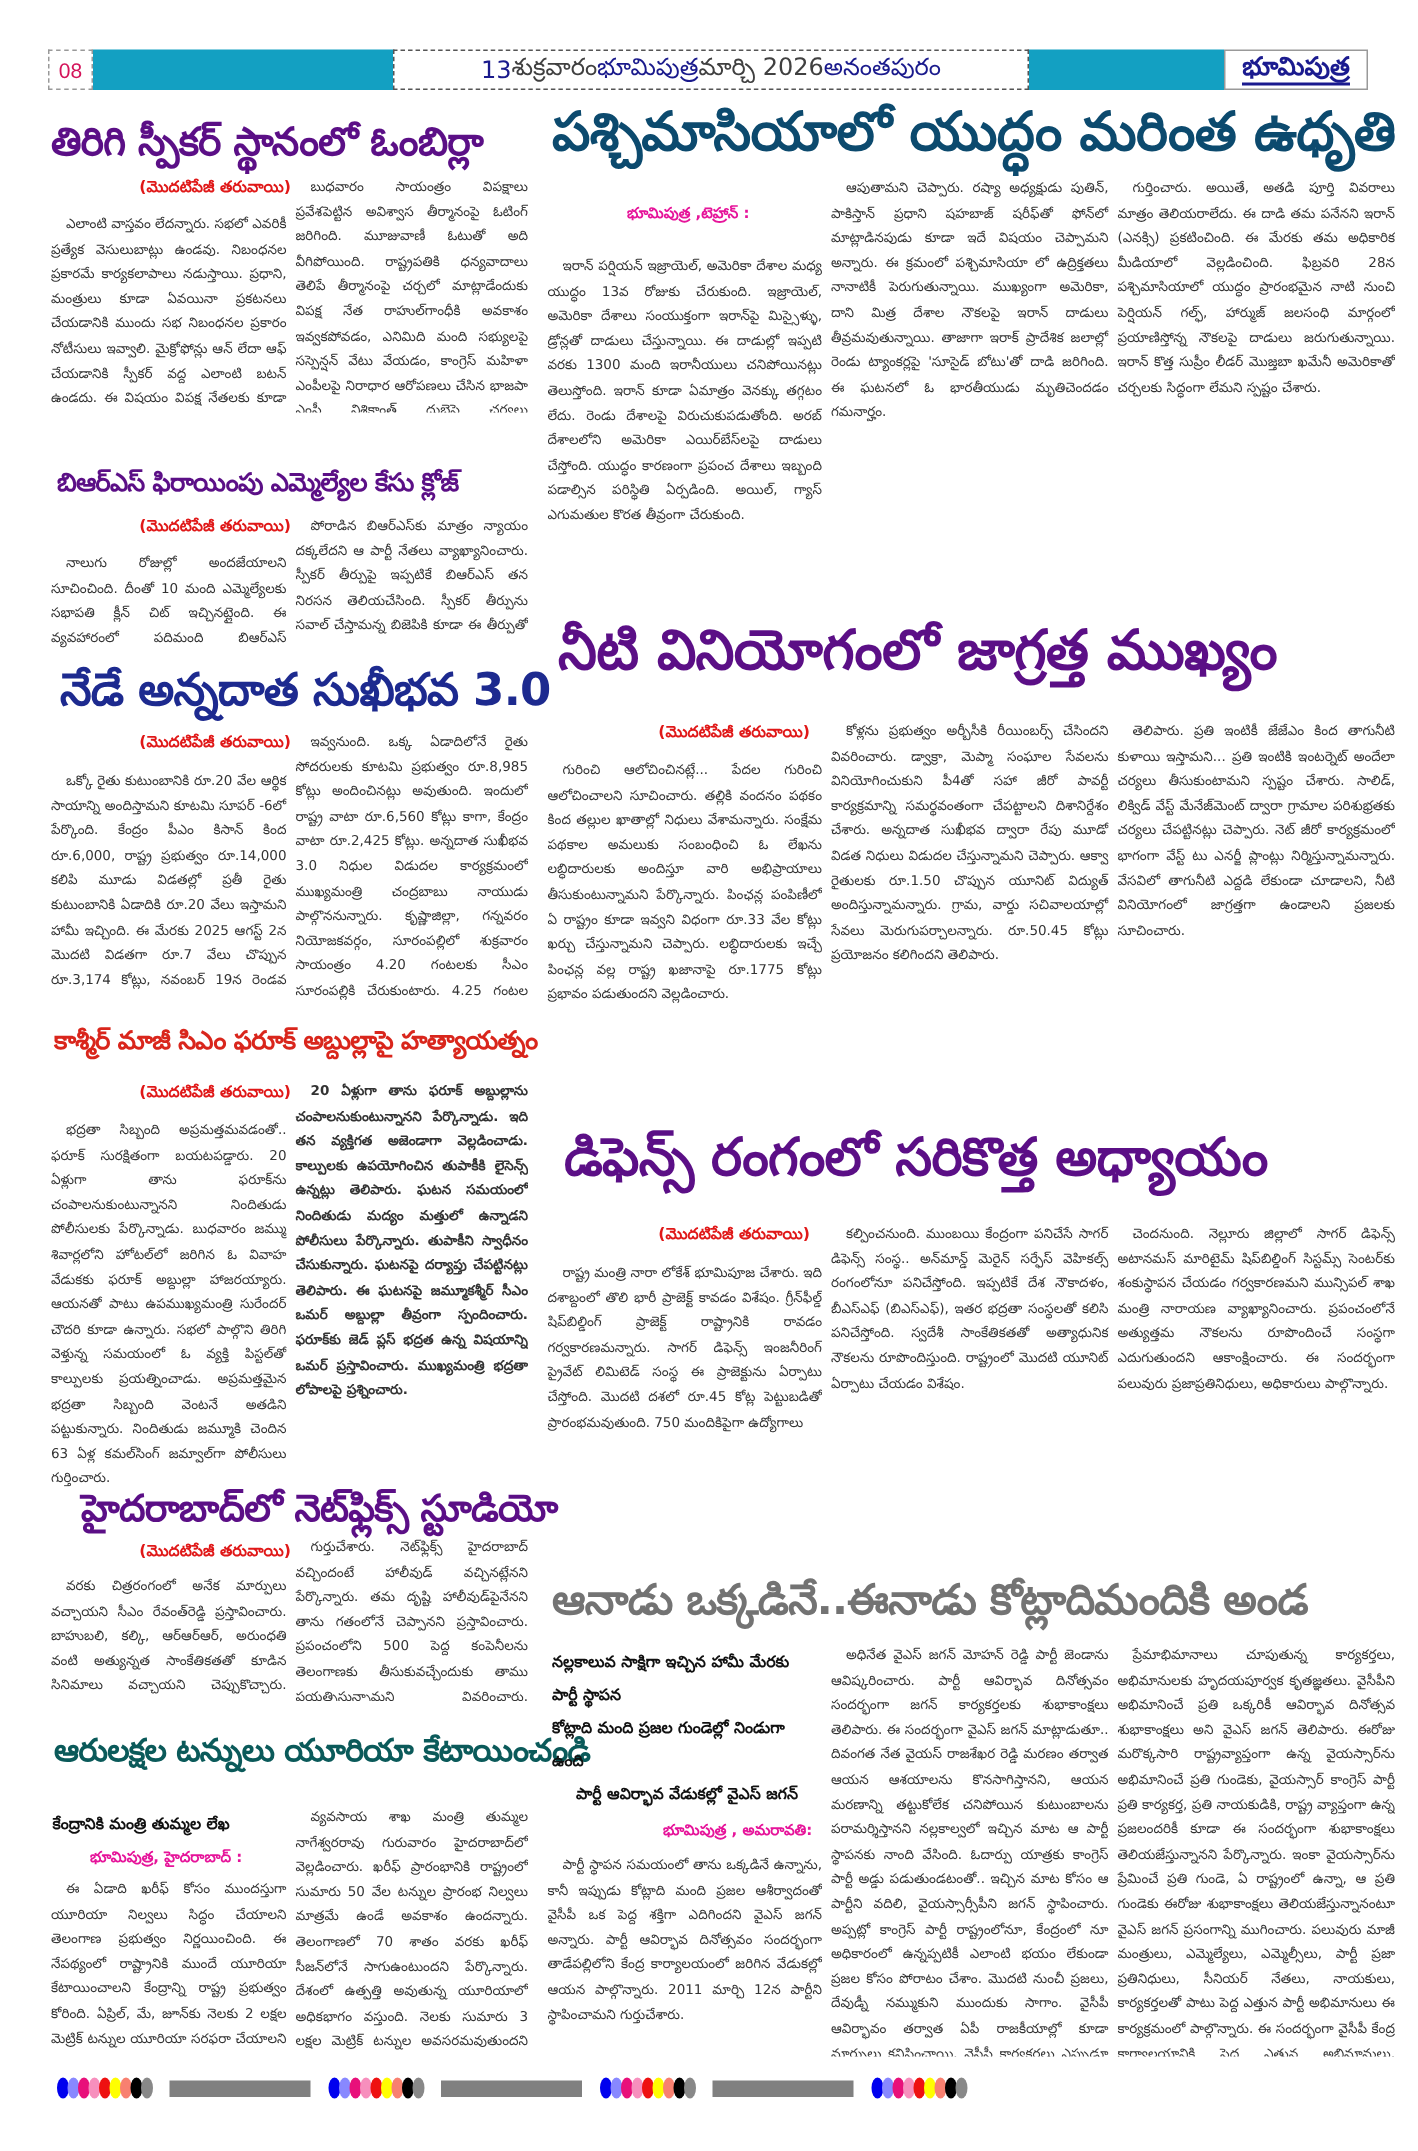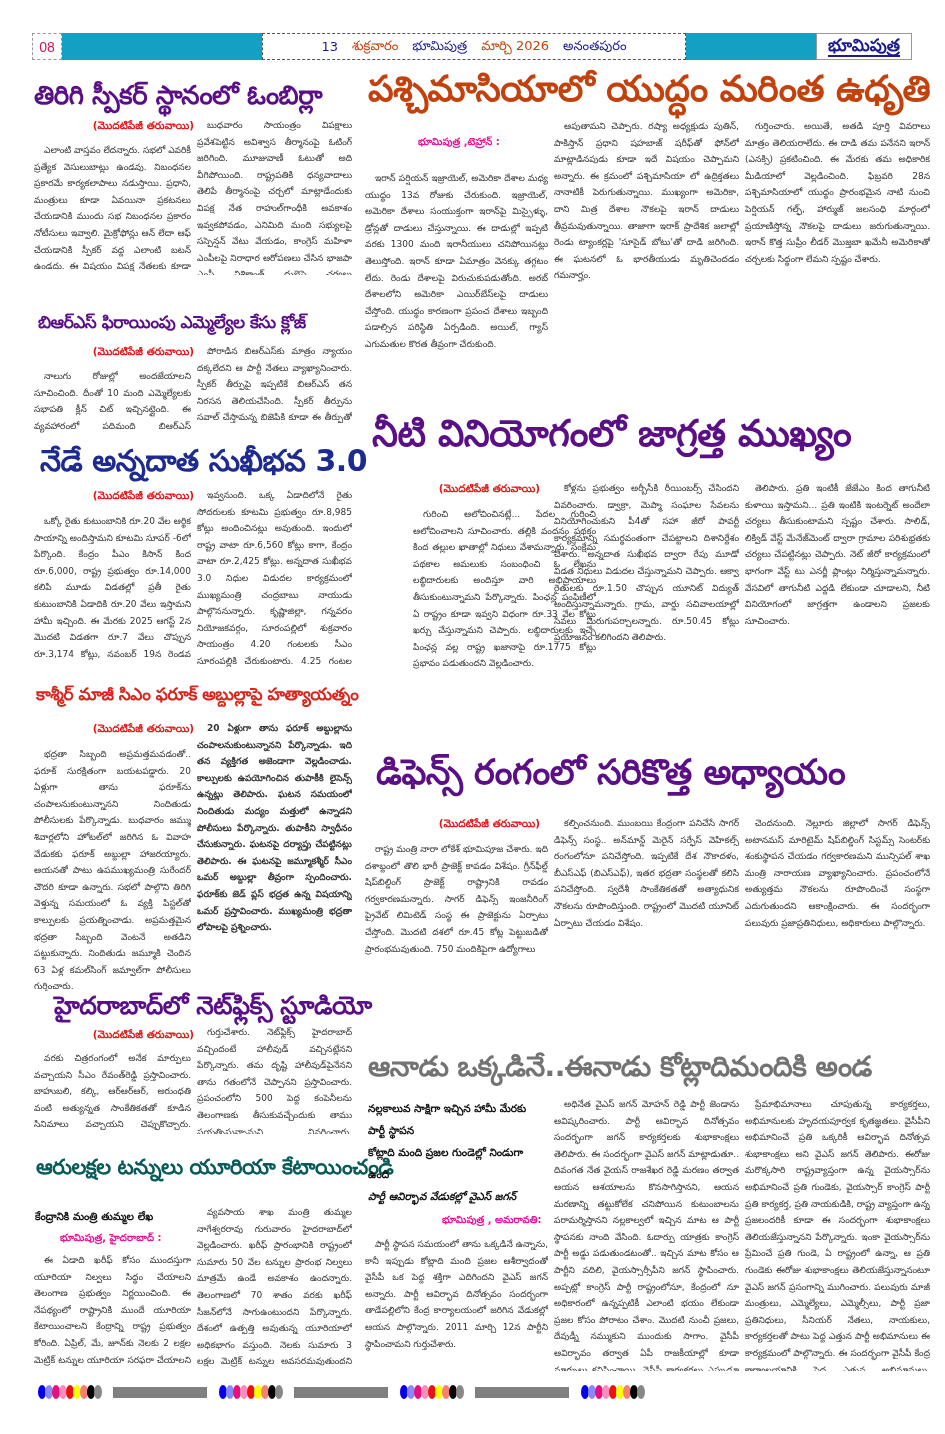--- a/index.html
+++ b/index.html
@@ -5,30 +5,30 @@
   * { box-sizing: border-box; margin: 0; padding: 0; }
   html, body { width: 945px; height: 1434px; background: #ffffff; overflow: hidden; }
   body { font-family: "DejaVu Sans", sans-serif; color: #222; position: relative; }
 
   
   .masthead { position: absolute; left: 32px; top: 33px; width: 880px; height: 27px; display: flex; align-items: stretch; }
   .pageno { width: 30px; border: 1px dashed #999; background: #fff; color: #d4145a; font: 14px "Liberation Sans", sans-serif; display:flex; align-items:center; justify-content:center; }
   .bar { background: #13a0c2; }
   .bar.left { width: 200px; }
   .bar.right { width: 130px; }
-  .dateline { flex: 1; background: #fff; border: 1px dashed #555; display: flex; align-items: center; justify-content: center; gap: 14px; font-size: 13px; }
+  .dateline { flex: 1; background: #fff; border: 1px dashed #555; display: flex; align-items: center; justify-content: center; font-size: 16px; }
   .dateline .n { color: #1a1a8c; }
-  .dateline .r { color: #c2410c; }
+  .dateline .r { color: #404040; }
   .logo { width: 96px; background: #fff; border: 1px solid #999; display:flex; align-items:center; justify-content:center; }
   .logo span { color: #1b1b8f; font-weight: bold; font-size: 17px; border-bottom: 2px solid #1b1b8f; line-height: 1.1; }
 
   
   .hl { position: absolute; font-weight: bold; white-space: nowrap; letter-spacing: -0.5px; }
   .hl.purple { color: #5b0f86; }
-  .hl.red { color: #c2410c; }
+  .hl.red { color: #0c4a6e; }
   .hl.navy { color: #1d2a8f; }
   .hl.teal { color: #0b5a5a; }
 
   .cont { position: absolute; color: #e01818; font-size: 10.5px; font-weight: bold; text-align: right; }
   .byline { position: absolute; color: #e6149a; font-size: 10px; font-weight: bold; }
   .sub { position: absolute; color: #111; font-size: 10.5px; font-weight: bold; }
 
   .col { position: absolute; font-size: 9px; line-height: 16.6px; color: #333; text-align: justify; overflow: hidden; }
   .col p { text-indent: 10px; }
 
@@ -119,21 +119,21 @@
   </div>
 <div class="col" style="left:554px;top:118px;width:185px;height:275px;">
     <p>ఆపుతామని చెప్పారు. రష్యా అధ్యక్షుడు పుతిన్, పాకిస్తాన్ ప్రధాని షహబాజ్ షరీఫ్‌తో ఫోన్‌లో మాట్లాడినపుడు కూడా ఇదే విషయం చెప్పామని అన్నారు. ఈ క్రమంలో పశ్చిమాసియా లో ఉద్రిక్తతలు నానాటికీ పెరుగుతున్నాయి. ముఖ్యంగా అమెరికా, దాని మిత్ర దేశాల నౌకలపై ఇరాన్ దాడులు తీవ్రమవుతున్నాయి. తాజాగా ఇరాక్ ప్రాదేశిక జలాల్లో రెండు ట్యాంకర్లపై 'సూసైడ్ బోటు'తో దాడి జరిగింది. ఈ ఘటనలో ఓ భారతీయుడు మృతిచెందడం గమనార్హం.</p>
   </div>
 <div class="col" style="left:745px;top:118px;width:185px;height:275px;">
     <p>గుర్తించారు. అయితే, అతడి పూర్తి వివరాలు మాత్రం తెలియరాలేదు. ఈ దాడి తమ పనేనని ఇరాన్ (ఎనక్సి) ప్రకటించింది. ఈ మేరకు తమ అధికారిక మీడియాలో వెల్లడించింది. ఫిబ్రవరి 28న పశ్చిమాసియాలో యుద్ధం ప్రారంభమైన నాటి నుంచి పెర్షియన్ గల్ఫ్, హార్ముజ్ జలసంధి మార్గంలో ప్రయాణిస్తోన్న నౌకలపై దాడులు జరుగుతున్నాయి. ఇరాన్ కొత్త సుప్రీం లీడర్ మొజ్తబా ఖమేనీ అమెరికాతో చర్చలకు సిద్ధంగా లేమని స్పష్టం చేశారు.</p>
   </div>
 
 <div class="hl purple" style="left:372px;top:412px;font-size:37px;">నీటి వినియోగంలో జాగ్రత్త ముఖ్యం</div>
 <div class="cont" style="left:370px;top:482px;width:170px;">(మొదటిపేజీ తరువాయి)</div>
-<div class="col" style="left:365px;top:506px;width:183px;height:225px;margin-left:48px;">
+<div class="col" style="left:365px;top:506px;width:183px;height:225px;">
     <p>గురించి ఆలోచించినట్లే... పేదల గురించి ఆలోచించాలని సూచించారు. తల్లికి వందనం పథకం కింద తల్లుల ఖాతాల్లో నిధులు వేశామన్నారు. సంక్షేమ పథకాల అమలుకు సంబంధించి ఓ లేఖను లబ్ధిదారులకు అందిస్తూ వారి అభిప్రాయాలు తీసుకుంటున్నామని పేర్కొన్నారు. పింఛన్ల పంపిణీలో ఏ రాష్ట్రం కూడా ఇవ్వని విధంగా రూ.33 వేల కోట్లు ఖర్చు చేస్తున్నామని చెప్పారు. లబ్ధిదారులకు ఇచ్చే పింఛన్ల వల్ల రాష్ట్ర ఖజానాపై రూ.1775 కోట్లు ప్రభావం పడుతుందని వెల్లడించారు.</p>
   </div>
 <div class="col" style="left:554px;top:480px;width:185px;height:250px;">
     <p>కోళ్లను ప్రభుత్వం అర్బీసీకి రీయింబర్స్ చేసిందని వివరించారు. డ్వాక్రా, మెప్మా సంఘాల సేవలను వినియోగించుకుని పీ4తో సహా జీరో పావర్టీ కార్యక్రమాన్ని సమర్థవంతంగా చేపట్టాలని దిశానిర్దేశం చేశారు. అన్నదాత సుఖీభవ ద్వారా రేపు మూడో విడత నిధులు విడుదల చేస్తున్నామని చెప్పారు. ఆక్వా రైతులకు రూ.1.50 చొప్పున యూనిట్ విద్యుత్ అందిస్తున్నామన్నారు. గ్రామ, వార్డు సచివాలయాల్లో సేవలు మెరుగుపర్చాలన్నారు. రూ.50.45 కోట్లు ప్రయోజనం కలిగిందని తెలిపారు.</p>
   </div>
 <div class="col" style="left:745px;top:480px;width:185px;height:250px;">
     <p>తెలిపారు. ప్రతి ఇంటికీ జేజేఎం కింద తాగునీటి కుళాయి ఇస్తామని... ప్రతి ఇంటికి ఇంటర్నెట్ అందేలా చర్యలు తీసుకుంటామని స్పష్టం చేశారు. సాలిడ్, లిక్విడ్ వేస్ట్ మేనేజ్‌మెంట్ ద్వారా గ్రామాల పరిశుభ్రతకు చర్యలు చేపట్టినట్లు చెప్పారు. నెట్ జీరో కార్యక్రమంలో భాగంగా వేస్ట్ టు ఎనర్జీ ప్లాంట్లు నిర్మిస్తున్నామన్నారు. వేసవిలో తాగునీటి ఎద్దడి లేకుండా చూడాలని, నీటి వినియోగంలో జాగ్రత్తగా ఉండాలని ప్రజలకు సూచించారు.</p>
   </div>
 
 <div class="hl purple" style="left:376px;top:752px;font-size:35px;">డిఫెన్స్ రంగంలో సరికొత్త అధ్యాయం</div>
@@ -146,21 +146,21 @@
   </div>
 <div class="col" style="left:745px;top:815px;width:185px;height:222px;">
     <p>చెందనుంది. నెల్లూరు జిల్లాలో సాగర్ డిఫెన్స్ అటానమస్ మారిటైమ్ షిప్‌బిల్డింగ్ సిస్టమ్స్ సెంటర్‌కు శంకుస్థాపన చేయడం గర్వకారణమని మున్సిపల్ శాఖ మంత్రి నారాయణ వ్యాఖ్యానించారు. ప్రపంచంలోనే అత్యుత్తమ నౌకలను రూపొందించే సంస్థగా ఎదుగుతుందని ఆకాంక్షించారు. ఈ సందర్భంగా పలువురు ప్రజాప్రతినిధులు, అధికారులు పాల్గొన్నారు.</p>
   </div>
 
 <div class="hl purple" style="left:368px;top:1050px;font-size:28px;color:#737373;">ఆనాడు ఒక్కడినే..ఈనాడు కోట్లాదిమందికి అండ</div>
 <div class="sub" style="left:368px;top:1102px;">నల్లకాలువ సాక్షిగా ఇచ్చిన హామీ మేరకు</div>
 <div class="sub" style="left:368px;top:1124px;">పార్టీ స్థాపన</div>
 <div class="sub" style="left:368px;top:1146px;">కోట్లాది మంది ప్రజల గుండెల్లో నిండుగా</div>
 <div class="sub" style="left:368px;top:1168px;">ఉంది</div>
-<div class="sub" style="left:368px;top:1190px;font-style:italic;">పార్టీ ఆవిర్భావ వేడుకల్లో వైఎస్ జగన్</div>
+<div class="sub" style="left:384px;top:1190px;">పార్టీ ఆవిర్భావ వేడుకల్లో వైఎస్ జగన్</div>
 <div class="byline" style="left:410px;top:1214px;margin-left:32px;">భూమిపుత్ర , అమరావతి:</div>
 <div class="col" style="left:365px;top:1236px;width:183px;height:135px;">
     <p>పార్టీ స్థాపన సమయంలో తాను ఒక్కడినే ఉన్నాను, కానీ ఇప్పుడు కోట్లాది మంది ప్రజల ఆశీర్వాదంతో వైసీపీ ఒక పెద్ద శక్తిగా ఎదిగిందని వైఎస్ జగన్ అన్నారు. పార్టీ ఆవిర్భావ దినోత్సవం సందర్భంగా తాడేపల్లిలోని కేంద్ర కార్యాలయంలో జరిగిన వేడుకల్లో ఆయన పాల్గొన్నారు. 2011 మార్చి 12న పార్టీని స్థాపించామని గుర్తుచేశారు.</p>
   </div>
 <div class="col" style="left:554px;top:1096px;width:185px;height:275px;">
     <p>అధినేత వైఎస్ జగన్ మోహన్ రెడ్డి పార్టీ జెండాను ఆవిష్కరించారు. పార్టీ ఆవిర్భావ దినోత్సవం సందర్భంగా జగన్ కార్యకర్తలకు శుభాకాంక్షలు తెలిపారు. ఈ సందర్భంగా వైఎస్ జగన్ మాట్లాడుతూ.. దివంగత నేత వైయస్ రాజశేఖర రెడ్డి మరణం తర్వాత ఆయన ఆశయాలను కొనసాగిస్తానని, ఆయన మరణాన్ని తట్టుకోలేక చనిపోయిన కుటుంబాలను పరామర్శిస్తానని నల్లకాల్వలో ఇచ్చిన మాట ఆ పార్టీ స్థాపనకు నాంది వేసింది. ఓదార్పు యాత్రకు కాంగ్రెస్ పార్టీ అడ్డు పడుతుండటంతో.. ఇచ్చిన మాట కోసం ఆ పార్టీని వదిలి, వైయస్సార్సీపీని జగన్ స్థాపించారు. అప్పట్లో కాంగ్రెస్ పార్టీ రాష్ట్రంలోనూ, కేంద్రంలో నూ అధికారంలో ఉన్నప్పటికీ ఎలాంటి భయం లేకుండా ప్రజల కోసం పోరాటం చేశాం. మొదటి నుంచీ ప్రజలు, దేవుడ్నీ నమ్ముకుని ముందుకు సాగాం. వైసీపీ ఆవిర్భావం తర్వాత ఏపీ రాజకీయాల్లో కూడా మార్పులు కనిపించాయి. వైసీపీ కార్యకర్తలు ఎప్పుడూ గర్వంగా కాలర్ ఎగరేసేలా పార్టీ ఉంటుంది. ఈ పార్టీ కొన్ని కోట్ల మంది ప్రజలదని అన్నారు. అందరి ఆశలు, ఆకాంక్షలకు ప్రతీకగా పార్టీ నిలిచింది. పార్టీ లోపల ఎప్పుడూ విలువలు, విశ్వసనీయతకు పెద్దపీట వేస్తాం. నాపై</p>
   </div>
 <div class="col" style="left:745px;top:1096px;width:185px;height:275px;">
     <p>ప్రేమాభిమానాలు చూపుతున్న కార్యకర్తలు, అభిమానులకు హృదయపూర్వక కృతజ్ఞతలు. వైసీపీని అభిమానించే ప్రతి ఒక్కరికీ ఆవిర్భావ దినోత్సవ శుభాకాంక్షలు అని వైఎస్ జగన్ తెలిపారు. ఈరోజు మరొక్కసారి రాష్ట్రవ్యాప్తంగా ఉన్న వైయస్సార్‌ను అభిమానించే ప్రతి గుండెకు, వైయస్సార్ కాంగ్రెస్ పార్టీ ప్రతి కార్యకర్త, ప్రతి నాయకుడికి, రాష్ట్ర వ్యాప్తంగా ఉన్న ప్రజలందరికీ కూడా ఈ సందర్భంగా శుభాకాంక్షలు తెలియజేస్తున్నానని పేర్కొన్నారు. ఇంకా వైయస్సార్‌ను ప్రేమించే ప్రతి గుండె, ఏ రాష్ట్రంలో ఉన్నా, ఆ ప్రతి గుండెకు ఈరోజు శుభాకాంక్షలు తెలియజేస్తున్నానంటూ వైఎస్ జగన్ ప్రసంగాన్ని ముగించారు. పలువురు మాజీ మంత్రులు, ఎమ్మెల్యేలు, ఎమ్మెల్సీలు, పార్టీ ప్రజా ప్రతినిధులు, సీనియర్ నేతలు, నాయకులు, కార్యకర్తలతో పాటు పెద్ద ఎత్తున పార్టీ అభిమానులు ఈ కార్యక్రమంలో పాల్గొన్నారు. ఈ సందర్భంగా వైసీపీ కేంద్ర కార్యాలయానికి పెద్ద ఎత్తున అభిమానులు, కార్యకర్తలు, నాయకులు తరలివచ్చారు. వైయస్సార్ చిత్రపటానికి పూలు సమర్పించి, నివాళులర్పించిన వైఎస్ జగన్, ఆ తర్వాత పార్టీ పతాకాన్ని ఆవిష్కరించారు.</p>
   </div>

